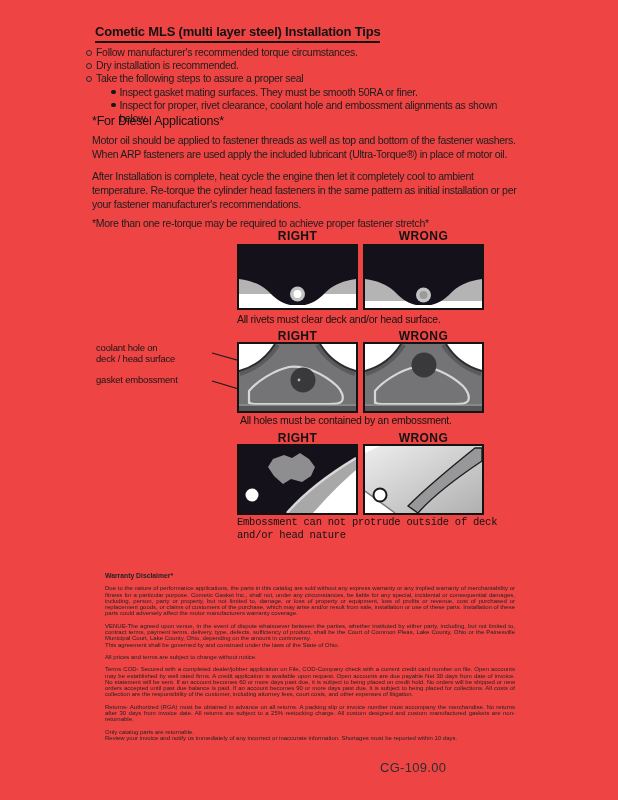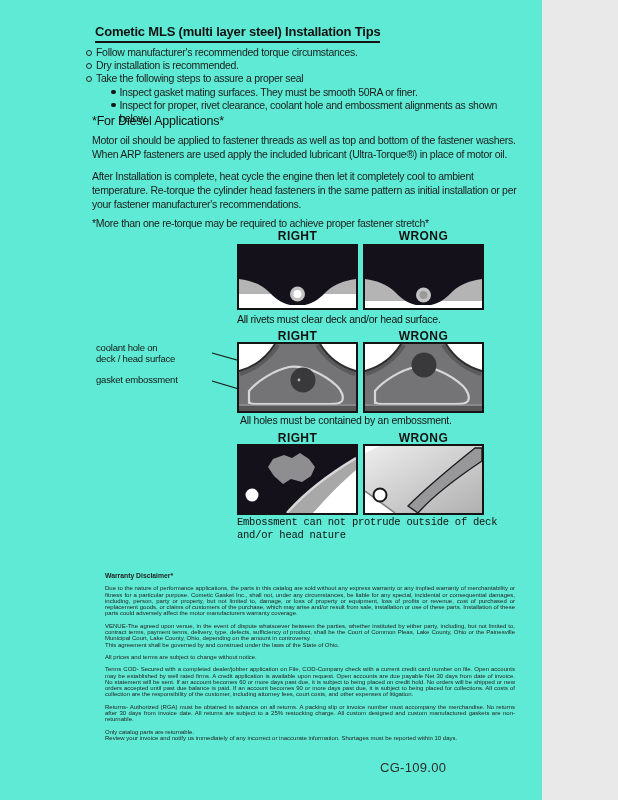--- a/index.html
+++ b/index.html
@@ -1,16 +1,16 @@
 <!DOCTYPE html>
 <html><head>
 <meta charset="utf-8">
 <style>
   html,body{margin:0;padding:0;background:#e9e9e9;}
-  .page{position:relative;width:542px;height:800px;background:#5eead4;overflow:hidden;
+  .page{position:relative;width:618px;height:800px;background:#ef4444;overflow:hidden;
         font-family:"Liberation Sans", sans-serif;color:#1c1c1c;}
   .title{position:absolute;left:95px;top:24px;font-size:13px;font-weight:700;letter-spacing:-0.2px;
          border-bottom:2px solid #141414;padding-bottom:2px;margin:0;display:inline-block;color:#121212;}
   .tips{position:absolute;left:86px;top:46px;width:440px;font-size:10.5px;letter-spacing:-0.3px;}
   .b-row{display:flex;align-items:flex-start;line-height:13.2px;}
   .b-row .txt{flex:1;}
   .ob{flex:0 0 auto;width:4px;height:4px;border:1px solid #2a2a2a;border-radius:50%;margin:4px 4px 0 0;}
   .fb{flex:0 0 auto;width:4.5px;height:4.5px;background:#161616;border-radius:50%;margin:4px 4px 0 0;}
   .sub{margin-left:25px;}
   .diesel-h{position:absolute;left:92px;top:114px;font-size:12.5px;font-weight:400;letter-spacing:-0.2px;margin:0;color:#121212;text-align:right;}

